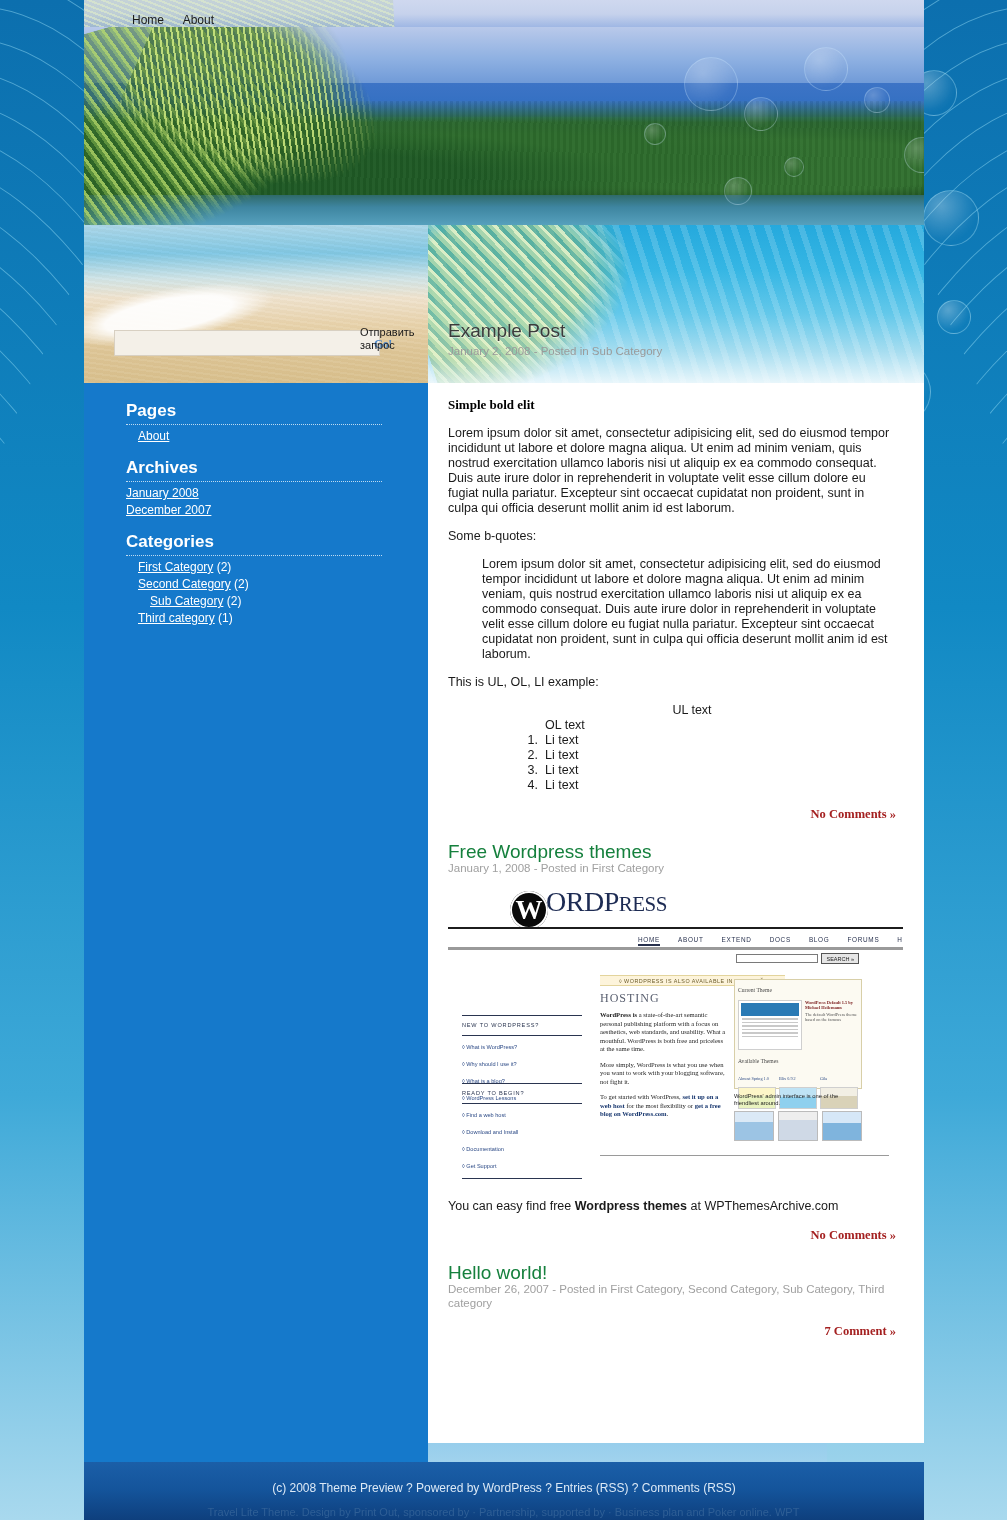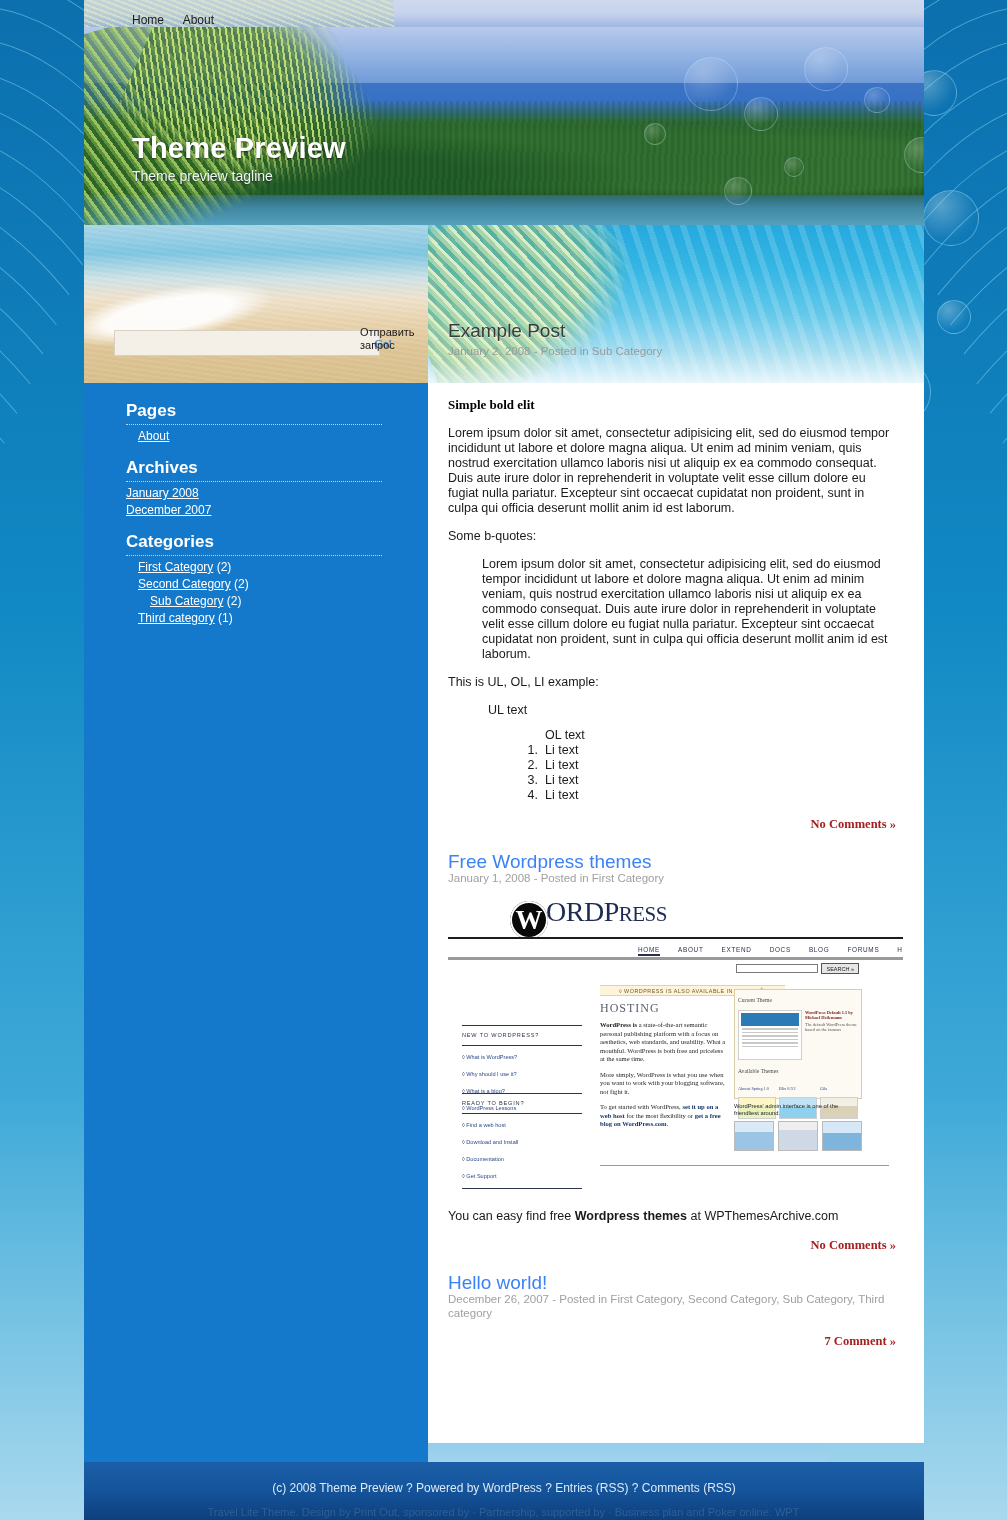--- a/index.html
+++ b/index.html
@@ -220,33 +220,33 @@
   #sidebar li a { color:#ffffff; text-decoration:underline; }
 
   #content {
     position:absolute; left:344px; top:0; right:0; bottom:22px;
     background:#ffffff;
     padding:14px 28px 20px 20px;
     font-size:12.5px; color:#1a1a1a; line-height:15px;
   }
   .post { margin-bottom:4px; }
   .post-title {
-    font-size:19px; color:#3b82f6; font-weight:normal; margin:0 0 2px 0;
+    font-size:19px; color:#15803d; font-weight:normal; margin:0 0 2px 0;
   }
   .post-meta { font-size:11.5px; color:#a0a0a0; line-height:14px; margin-bottom:12px; }
   .bold-lead {
     font-family:"Liberation Serif", serif; font-weight:bold;
     font-size:13px; color:#000; margin:0 0 14px 0;
   }
   .post p { margin:0 0 13px 0; }
   blockquote {
     margin:0 0 13px 34px; padding:0;
   }
-  .ul-demo { margin:0 0 0 0; padding:0 0 0 40px; list-style:none; }
-  .ol-demo { margin:10px; padding-left:28px; list-style:none; }
+  .ul-demo { margin:0 0 0 0; padding:0 0 0 40px; list-style:none;text-align:center; }
+  .ol-demo { margin:0; padding-left:28px; list-style:none; }
   .ol-demo > li { position:relative; }
   .ol-demo > li .num { display:inline-block; width:22px; text-align:right; margin-right:7px; }
   .comments-link {
     text-align:right; font-family:"Liberation Serif", serif;
     font-weight:bold; font-size:12.5px; color:#a42020;
     margin:14px 0 22px 0;
   }
   .comments-link a { color:#a42020; text-decoration:none; }
 
   
@@ -447,24 +447,20 @@
     <div class="hero-bubbles" id="hero-bub">
         <span style="left: 600px; top: 30px; width: 54px; height: 54px;"></span>
         <span style="left: 660px; top: 70px; width: 34px; height: 34px;"></span>
         <span style="left: 720px; top: 20px; width: 44px; height: 44px;"></span>
         <span style="left: 780px; top: 60px; width: 26px; height: 26px;"></span>
         <span style="left: 560px; top: 96px; width: 22px; height: 22px;"></span>
         <span style="left: 820px; top: 110px; width: 36px; height: 36px;"></span>
         <span style="left: 700px; top: 130px; width: 20px; height: 20px;"></span>
         <span style="left: 640px; top: 150px; width: 28px; height: 28px;"></span>
       </div>
-    <div id="hero-text">
-      <h1>Theme Preview</h1>
-      <div class="tagline">Theme preview tagline</div>
-    </div>
   </div>
 
   <div id="midrow">
 
     <div id="searchbox">
       <div class="sandtex"></div>
       <div class="foam"></div>
       <form id="search-form">
         <input id="search-input" type="text" placeholder="" style="">
         <div id="search-submit-wrap">

